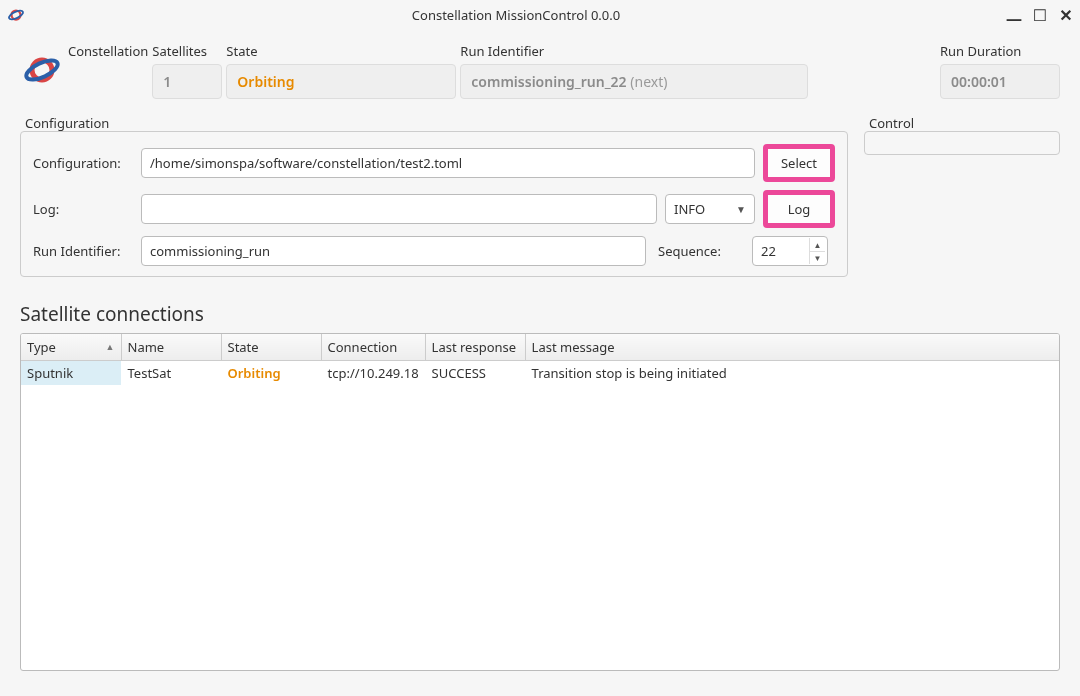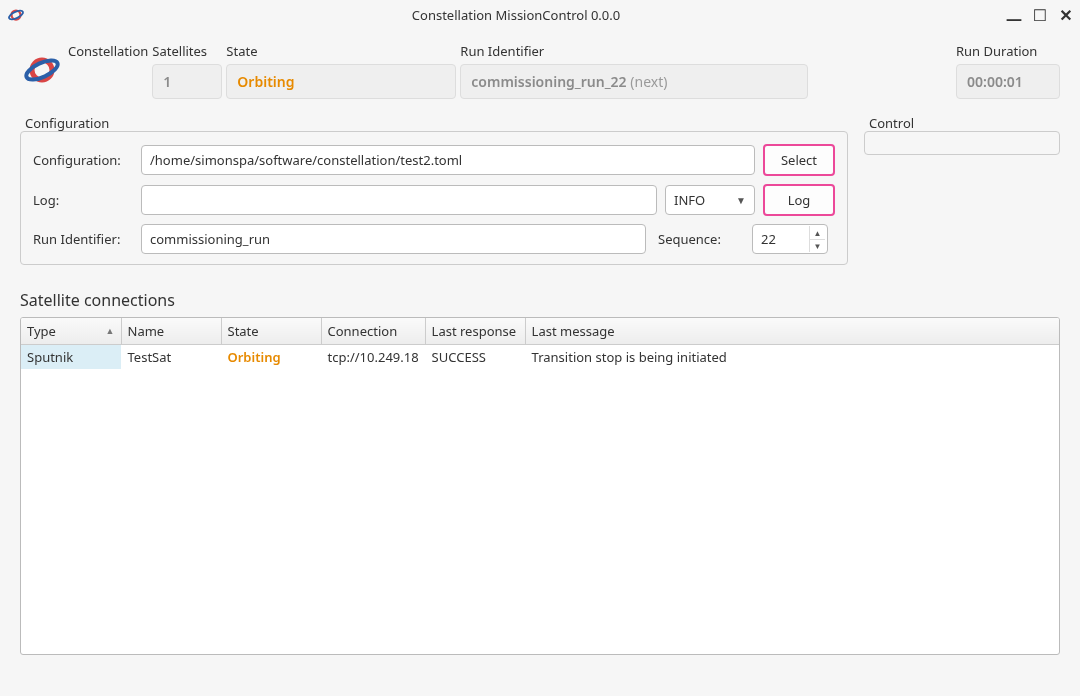--- a/index.html
+++ b/index.html
@@ -36,21 +36,21 @@
     font-size:14px;
     color:#8b8b8b;
     font-weight:600;
   }
   .status-box .orbiting { color:#e78a00; }
   .status-box .next { font-weight:400; color:#9a9a9a; }
   .sg-constellation { width: 112px; }
   .sg-satellites { width: 70px; }
   .sg-state { width: 230px; }
   .sg-runid { width: 348px; }
-  .sg-duration { width: 104px; }
+  .sg-duration { width: 120px; }
   .sg-flex { flex:1; }
 
   .main-row { display:flex; gap:16px; align-items:flex-start; margin-bottom: 24px;}
   .group {
     border:1px solid #ccc;
     border-radius:4px;
     padding: 12px 12px 10px 12px;
     position: relative;
     margin-top: 10px;
     background:#f6f6f6;
@@ -72,36 +72,36 @@
     color:#333;
   }
   .combo { display:flex; align-items:center; justify-content:space-between; gap:6px; cursor:default;}
   .combo .chev { font-size:10px; color:#555; }
   .spin { display:flex; align-items:center; position:relative; padding-right: 20px;}
   .spin .spin-btns { position:absolute; right:2px; top:1px; bottom:1px; width:16px; display:flex; flex-direction:column; }
   .spin .spin-btns span { flex:1; display:flex; align-items:center; justify-content:center; font-size:8px; color:#555; cursor:default; border-left:1px solid #ddd;}
   .spin .spin-btns span:first-child { border-bottom:1px solid #ddd; }
 
   .btn {
-    border:2px solid #ec4899;
+    border:5px solid #ec4899;
     border-radius:4px;
     background:#fdfdfd;
     padding: 5px 8px;
     font-size:13px;
     font-family:inherit;
     color:#333;
     text-align:center;
     cursor:default;
     min-width: 72px;
   }
   .btn.disabled { color:#aaa; border-color:#ddd; background:#f6f6f6; }
   .control-grid { display:grid; grid-template-columns: 1fr 1fr; gap:8px; }
   .control-grid .btn { min-width: 0; }
 
-  .table-section-title { font-size:16px; color:#333; margin-bottom:6px; }
+  .table-section-title { font-size:19px; color:#333; margin-bottom:6px; }
   .table-wrap {
     border:1px solid #bbb;
     border-radius:3px;
     background:#fff;
     height: 338px;
     overflow:hidden;
   }
   table { width:100%; border-collapse: collapse; font-size:13px; }
   th {
     background: linear-gradient(#fafafa,#ededed);

